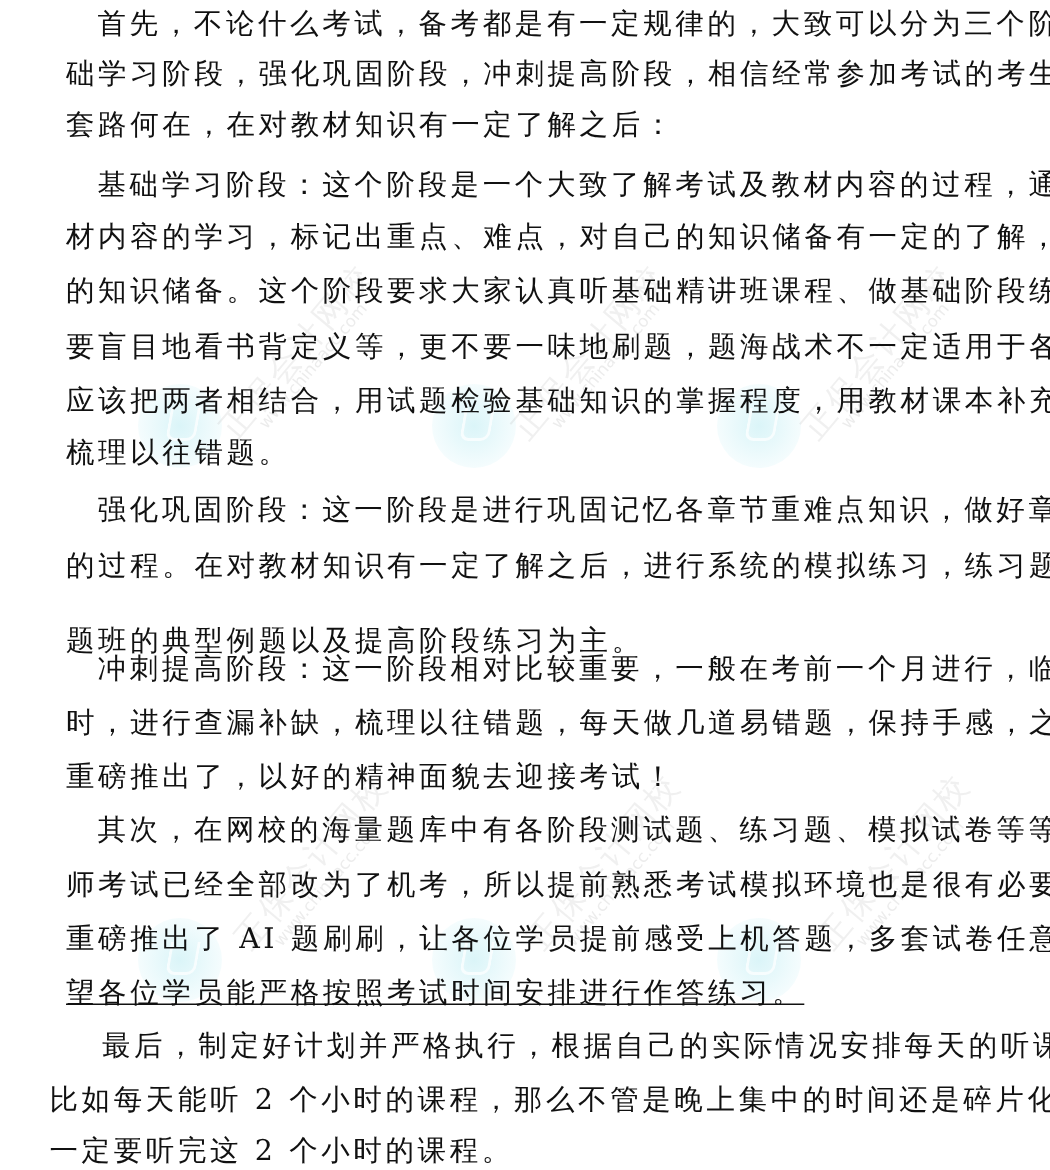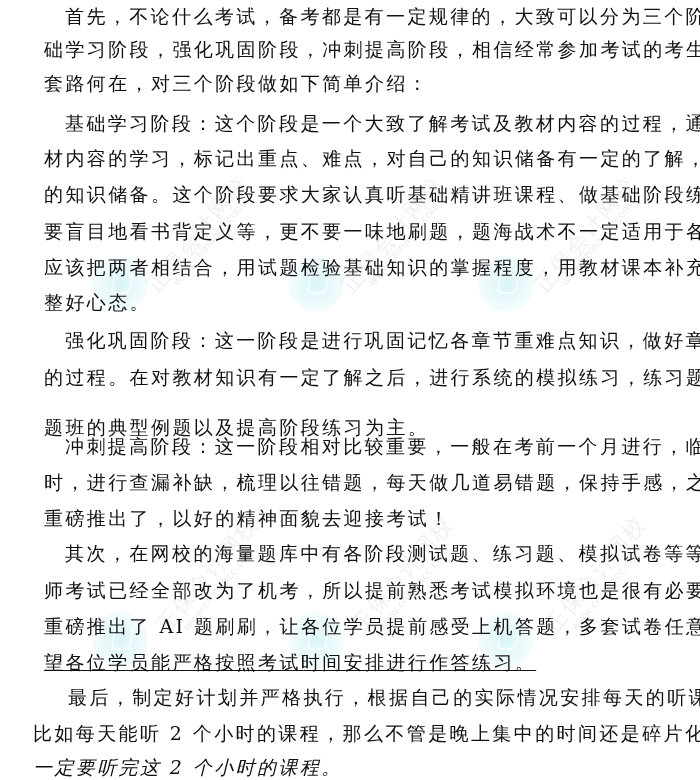--- a/index.html
+++ b/index.html
@@ -46,30 +46,30 @@
   <div class="wm-url" style="left:180px;top:625px;">www.chinaacc.com</div>
   <div class="wm-url" style="left:375px;top:625px;">www.chinaacc.com</div>
   <div class="wm-url" style="left:568px;top:625px;">www.chinaacc.com</div>
 </div>
 
 <div class="doc">
 
   <div>
     <div class="line indent" style="top:5px;">首先，不论什么考试，备考都是有一定规律的，大致可以分为三个阶段：基</div>
     <div class="line" style="top:38px;">础学习阶段，强化巩固阶段，冲刺提高阶段，相信经常参加考试的考生一看就知</div>
-    <div class="line" style="top:72px;">套路何在，对三个阶段做如下简单介绍：</div>
+    <div class="line" style="top:72px;">套路何在，在对教材知识有一定了解之后：</div>
   </div>
 
   <div>
     <div class="line indent" style="top:112px;">基础学习阶段：这个阶段是一个大致了解考试及教材内容的过程，通过对教</div>
     <div class="line" style="top:147px;">材内容的学习，标记出重点、难点，对自己的知识储备有一定的了解，达到一定</div>
     <div class="line" style="top:183px;">的知识储备。这个阶段要求大家认真听基础精讲班课程、做基础阶段练习题。不</div>
     <div class="line" style="top:220px;">要盲目地看书背定义等，更不要一味地刷题，题海战术不一定适用于各种考试，</div>
     <div class="line" style="top:256px;">应该把两者相结合，用试题检验基础知识的掌握程度，用教材课本补充做题时的</div>
-    <div class="line" style="top:291px;">整好心态。</div>
+    <div class="line" style="top:291px;">梳理以往错题。</div>
   </div>
 
   <div>
     <div class="line indent" style="top:329px;">强化巩固阶段：这一阶段是进行巩固记忆各章节重难点知识，做好章节练习</div>
     <div class="line" style="top:366px;">的过程。在对教材知识有一定了解之后，进行系统的模拟练习，练习题应当以习</div>
     <div class="line" style="top:401px;margin-top:15px;">题班的典型例题以及提高阶段练习为主。</div>
   </div>
 
   <div>
     <div class="line indent" style="top:435px;">冲刺提高阶段：这一阶段相对比较重要，一般在考前一个月进行，临近考试</div>
@@ -80,15 +80,15 @@
   <div>
     <div class="line indent" style="top:542px;">其次，在网校的海量题库中有各阶段测试题、练习题、模拟试卷等等。经济</div>
     <div class="line" style="top:579px;">师考试已经全部改为了机考，所以提前熟悉考试模拟环境也是很有必要的，网校</div>
     <div class="line" style="top:615px;">重磅推出了 AI 题刷刷，让各位学员提前感受上机答题，多套试卷任意抽取，希</div>
     <div class="line" style="top:651px;text-decoration:underline;">望各位学员能严格按照考试时间安排进行作答练习。</div>
   </div>
 
   <div>
     <div class="line shift-indent" style="top:686px;">最后，制定好计划并严格执行，根据自己的实际情况安排每天的听课时长，</div>
     <div class="line shift" style="top:722px;">比如每天能听 2 个小时的课程，那么不管是晚上集中的时间还是碎片化的时间，</div>
-    <div class="line shift" style="top:756px;font-style:italic;">一定要听完这 2 个小时的课程。</div>
+    <div class="line shift" style="top:756px;">一定要听完这 2 个小时的课程。</div>
   </div>
 </div>
 
 </body></html>

